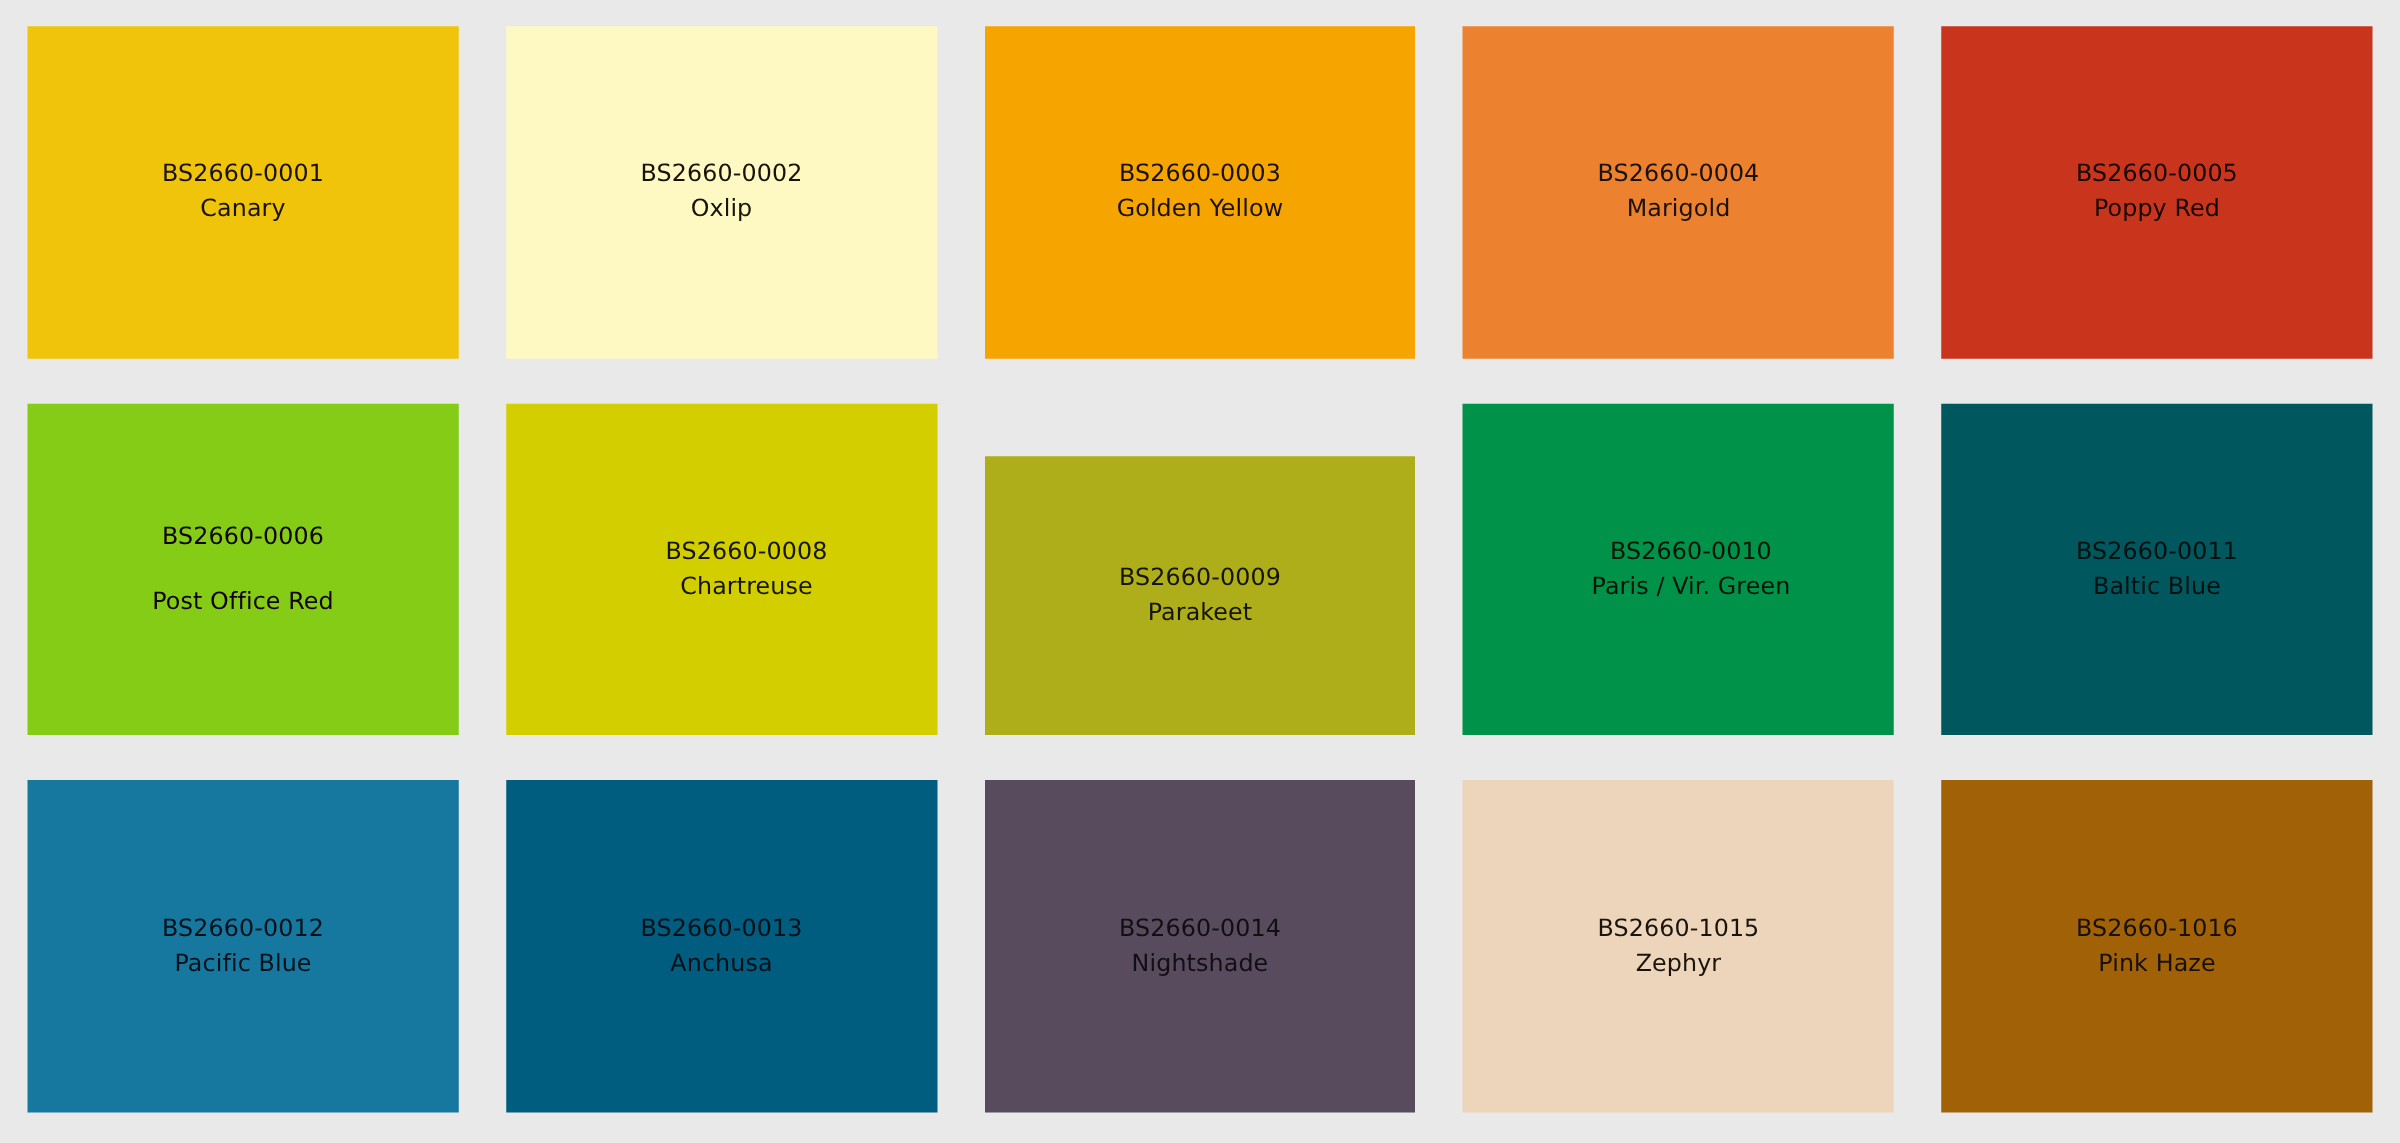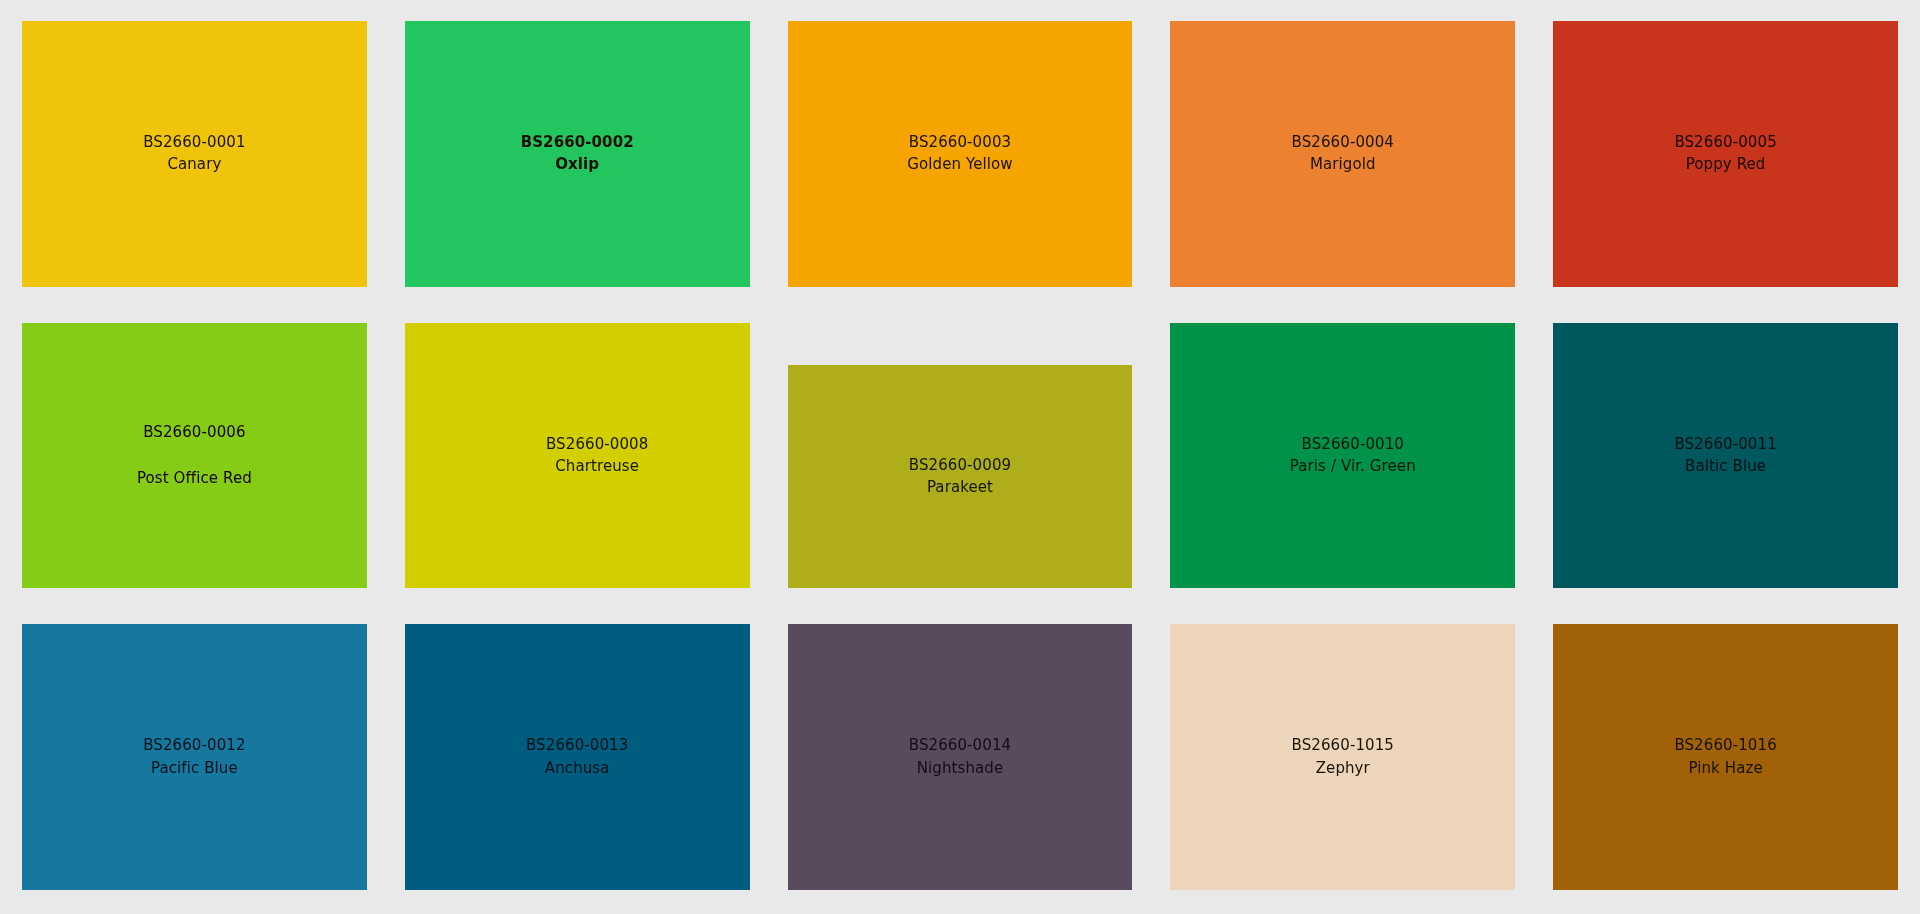--- a/index.html
+++ b/index.html
@@ -31,35 +31,35 @@
     flex-direction: column;
     align-items: center;
     justify-content: center;
     text-align: center;
     line-height: 1.42;
     overflow: hidden;
   }
   .swatch-code,
   .swatch-name {
     display: block;
-    font-size: 15px;
+    font-size: 19px;
     letter-spacing: 0.1px;
     white-space: nowrap;
   }
   .swatch-code { margin-bottom: 1px; }
 </style>
 </head>
 <body>
 
 <main id="swatch-grid" style="background: rgb(233, 233, 233); grid-template-columns: repeat(5, 1fr); grid-template-rows: repeat(3, 1fr);">
     <div class="swatch" style="background: rgb(239, 196, 11); color: rgb(26, 18, 8);">
       <span class="swatch-code">BS2660-0001</span>
       <span class="swatch-name">Canary</span>
     </div>
-    <div class="swatch" style="background: #22c55e; color: rgb(26, 18, 8); font-weight: bold;">
+    <div class="swatch" style="background: #fef9c3; color: rgb(26, 18, 8);">
       <span class="swatch-code">BS2660-0002</span>
       <span class="swatch-name">Oxlip</span>
     </div>
     <div class="swatch" style="background: rgb(245, 164, 0); color: rgb(26, 18, 8);">
       <span class="swatch-code">BS2660-0003</span>
       <span class="swatch-name">Golden Yellow</span>
     </div>
     <div class="swatch" style="background: rgb(236, 129, 47); color: rgb(26, 18, 8);">
       <span class="swatch-code">BS2660-0004</span>
       <span class="swatch-name">Marigold</span>

